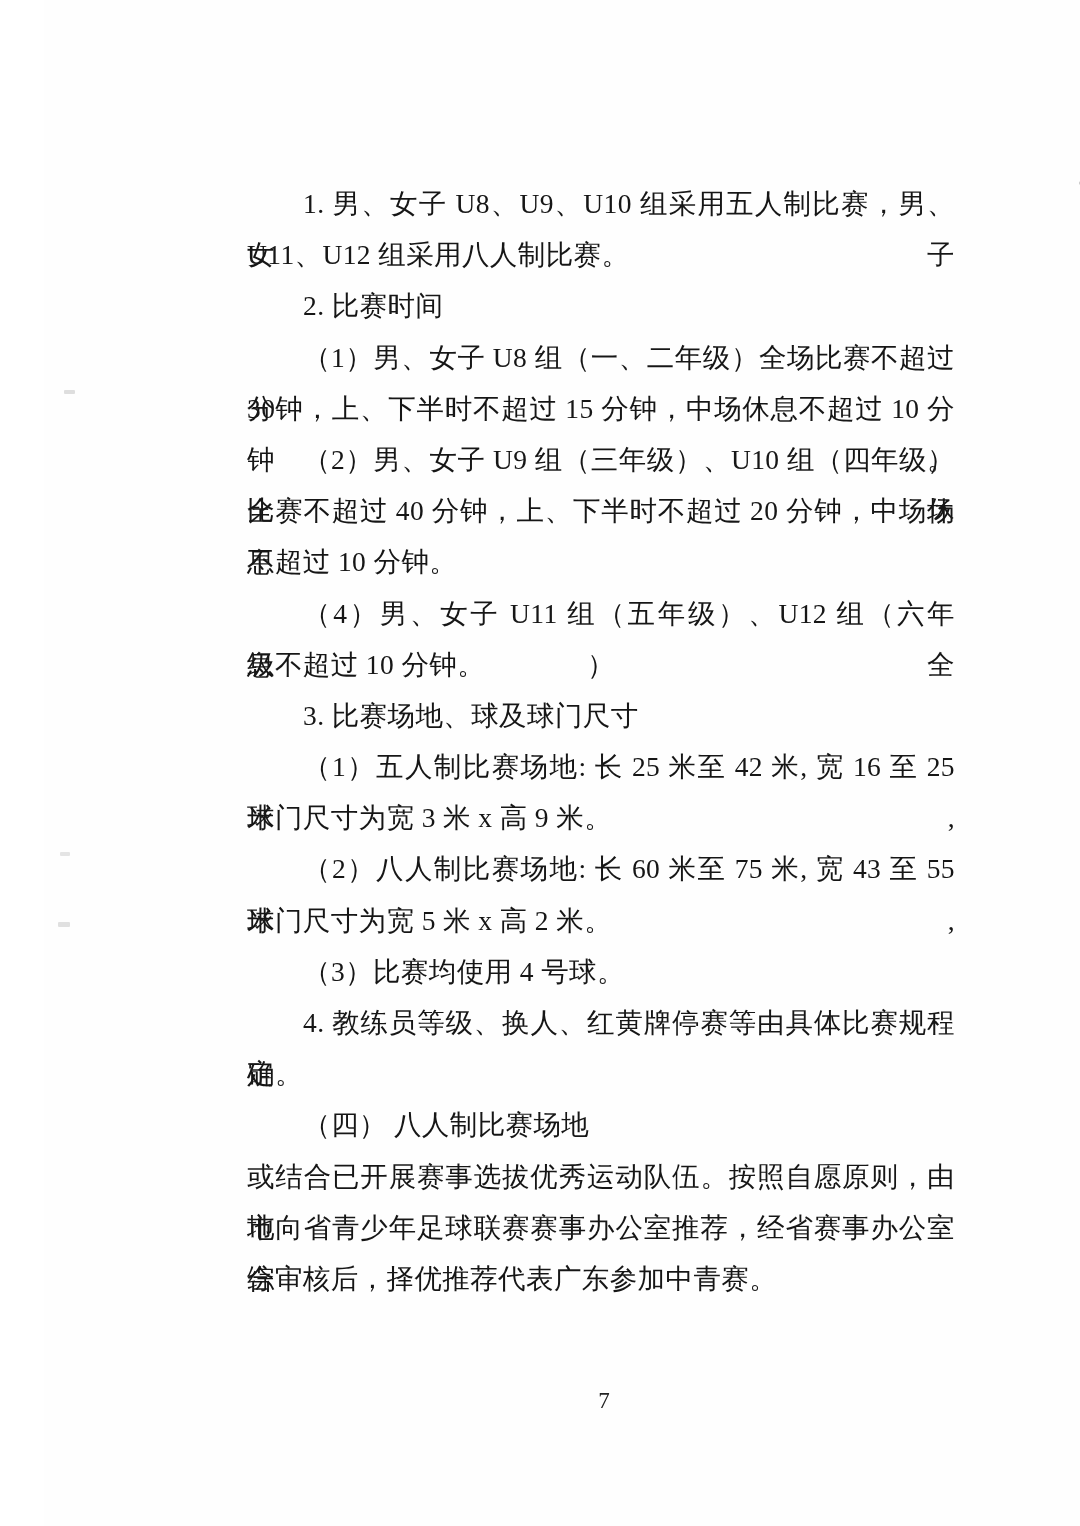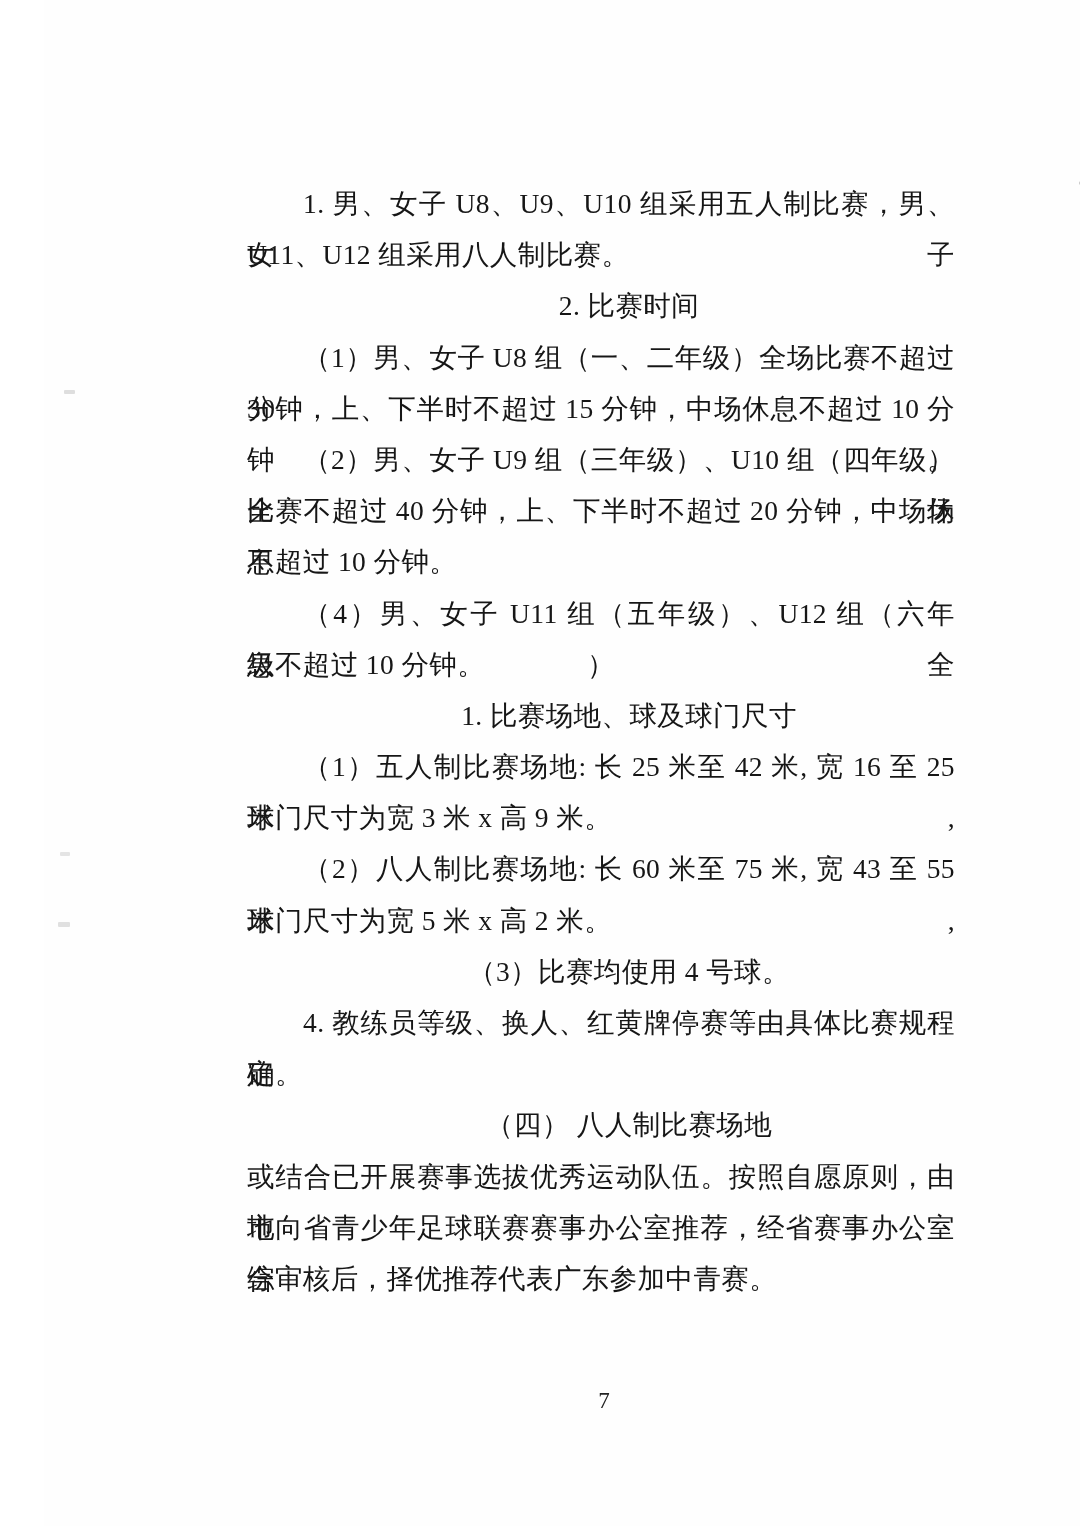--- a/index.html
+++ b/index.html
@@ -27,21 +27,20 @@
   .line {
     font-size: 27.5px;
     line-height: 51.2px;
     height: 51.2px;
     letter-spacing: 0.4px;
     white-space: normal;
     overflow: visible;
   }
   .line.indent {
     text-indent: 56px;
-    text-align: center;
   }
   .line.fill {
     text-align: justify;
     text-align-last: justify;
   }
   .page-number {
     position: absolute;
     left: 540px;
     top: 1388px;
     width: 40px;
@@ -68,21 +67,21 @@
       <div class="line indent fill">1. 男、女子 U8、U9、U10 组采用五人制比赛，男、女子</div>
       <div class="line">U11、U12 组采用八人制比赛。</div>
       <div class="line indent">2. 比赛时间</div>
       <div class="line indent fill">（1）男、女子 U8 组（一、二年级）全场比赛不超过 30</div>
       <div class="line fill">分钟，上、下半时不超过 15 分钟，中场休息不超过 10 分钟。</div>
       <div class="line indent fill">（2）男、女子 U9 组（三年级）、U10 组（四年级）全场</div>
       <div class="line fill">比赛不超过 40 分钟，上、下半时不超过 20 分钟，中场休息</div>
       <div class="line">不超过 10 分钟。</div>
       <div class="line indent fill">（4）男、女子 U11 组（五年级）、U12 组（六年级）全</div>
       <div class="line">息不超过 10 分钟。</div>
-      <div class="line indent">1. 比赛场地、球及球门尺寸</div>
+      <div class="line indent">3. 比赛场地、球及球门尺寸</div>
       <div class="line indent fill">（1）五人制比赛场地: 长 25 米至 42 米, 宽 16 至 25 米,</div>
       <div class="line">球门尺寸为宽 3 米 x 高 9 米。</div>
       <div class="line indent fill">（2）八人制比赛场地: 长 60 米至 75 米, 宽 43 至 55 米,</div>
       <div class="line">球门尺寸为宽 5 米 x 高 2 米。</div>
       <div class="line indent">（3）比赛均使用 4 号球。</div>
       <div class="line indent fill">4. 教练员等级、换人、红黄牌停赛等由具体比赛规程确</div>
       <div class="line">定。</div>
       <div class="line indent">（四） 八人制比赛场地</div>
       <div class="line fill">或结合已开展赛事选拔优秀运动队伍。按照自愿原则，由地</div>
       <div class="line fill">市向省青少年足球联赛赛事办公室推荐，经省赛事办公室综</div>

